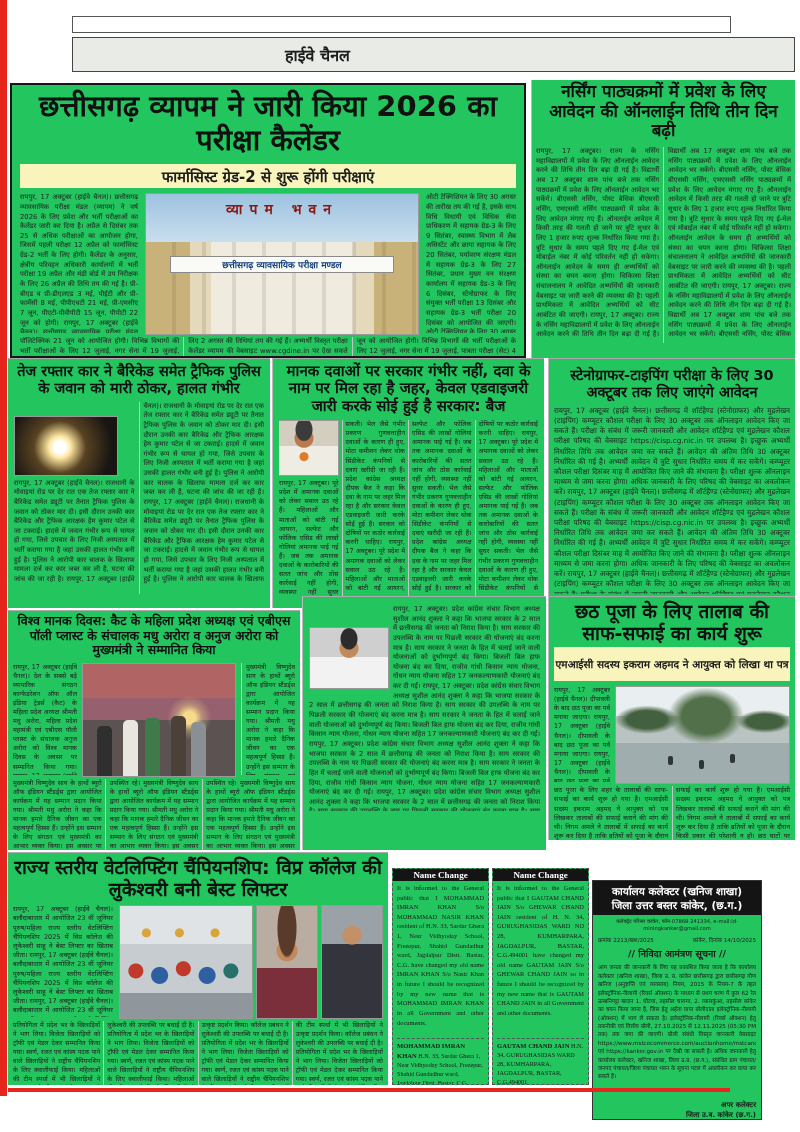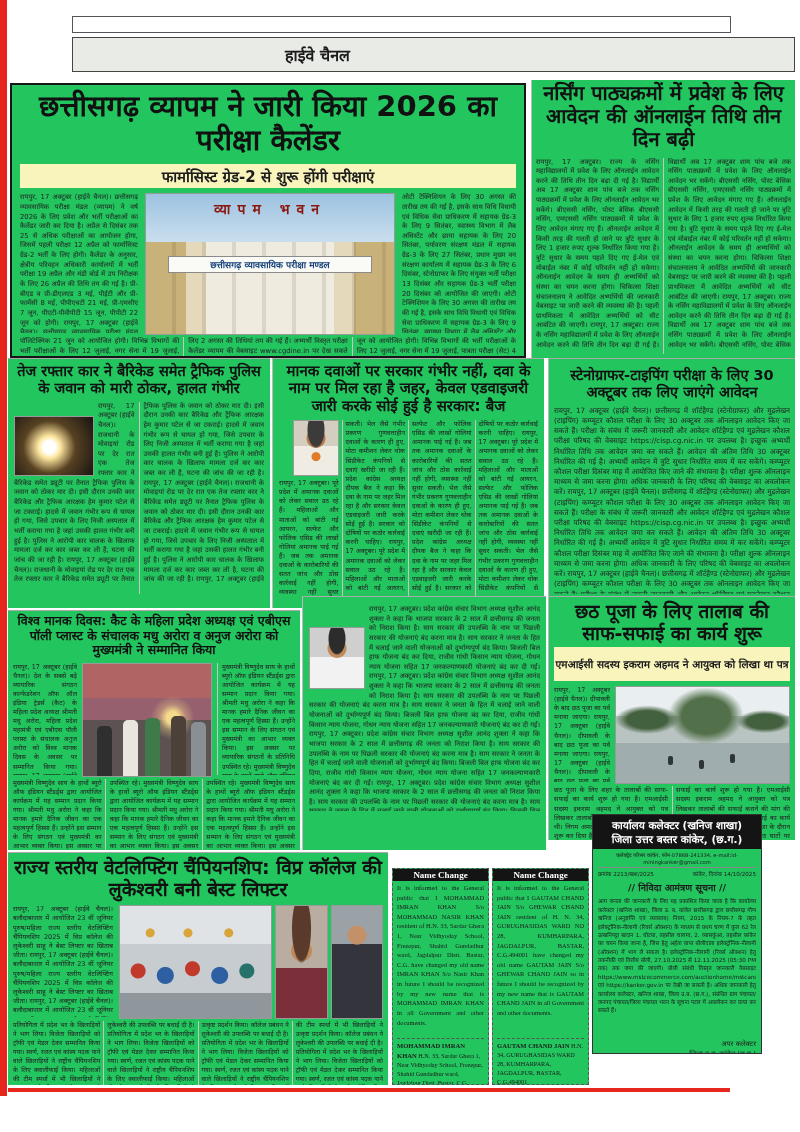--- a/index.html
+++ b/index.html
@@ -20,21 +20,21 @@
   .mh-sep{width:1px;background:#fff;height:70%;align-self:center;}
   .mh-page{width:34px;text-align:center;font-size:15px;font-weight:bold;}
   
   .box{position:absolute;background:#22c55e;box-sizing:border-box;overflow:hidden;}
   .hl{font-weight:bold;text-align:center;color:#111;line-height:1.16;}
   .kicker{background:#f8f4bb;font-weight:bold;text-align:center;}
   .bt{font-size:6.8px;line-height:1.42;text-align:justify;color:#222;}
   .fillbox{overflow:hidden;}
   .colrule{border-left:1px solid #c4c4c4;}
   
-  .photo{position:relative;overflow:hidden;border:1px solid #999;background:#ddd;flex:none;}
+  .photo{position:relative;overflow:hidden;border:1px solid #999;background:#ddd;flex:none;padding-left:24px;}
   .building .sky{position:absolute;inset:0;height:46%;background:linear-gradient(180deg,#9dc2e0,#d9e8f2);}
   .building .bld{position:absolute;left:0;right:0;top:34%;bottom:0;
      background:linear-gradient(90deg,#c9b279 0 16%,#e4d9bb 16% 24%,#f0ebdf 24% 76%,#e4d9bb 76% 84%,#c9b279 84% 100%);}
   .building .bld:after{content:"";position:absolute;inset:0;
      background:repeating-linear-gradient(90deg,transparent 0 26px,rgba(70,60,40,.28) 26px 30px);opacity:.45;}
   .bldtitle{position:absolute;top:5px;left:0;right:0;text-align:center;color:#8b160e;font-weight:bold;
      font-size:14px;letter-spacing:7px;}
   .bldbanner{position:absolute;top:44%;left:9%;right:9%;background:#fafaf6;border:1px solid #8a8a8a;
      color:#17427c;font-weight:bold;font-size:9px;text-align:center;padding:1px 0;}
   .police{background:radial-gradient(circle at 44% 52%,#ffffff 0 6px,#ffe7a0 11px,rgba(150,110,50,.5) 26px,#181512 52px),#181512;}
@@ -80,21 +80,21 @@
   .nc-body{font-size:6.4px;line-height:1.5;text-align:justify;}
   .nc-sign{border-top:1px dashed #555;margin-top:3px;padding-top:2px;font-size:6.2px;line-height:1.45;}
   .nc-sign b{font-size:6.6px;}
   .ad{border:1px solid #333;padding:0 5px 3px;}
   .ad-head{background:#141414;color:#fff;font-weight:bold;font-size:10.5px;text-align:center;line-height:1.35;
            margin:0 -5px;padding:3px 2px;}
   .ad-contact{font-size:5.2px;text-align:center;border-bottom:1px solid #888;padding:2px 0;}
   .ad-refs{display:flex;justify-content:space-between;font-size:5.6px;padding:2px 0;}
   .ad-title{font-weight:bold;font-size:9.5px;text-align:center;margin:1px 0 3px;}
   .ad-body{font-size:5.6px;line-height:1.5;text-align:justify;}
-  .ad-sign{text-align:right;font-weight:normal;font-size:7px;line-height:1.4;margin-top:5px;}
+  .ad-sign{text-align:right;font-weight:bold;font-size:7px;line-height:1.4;}
 </style>
 </head>
 <body>
 
 <div class="page">
   <div class="redstrip"></div>
   <div class="topstrip"></div>
 
   <div class="masthead">
     <div class="mh-title">हाईवे चैनल</div>
@@ -123,21 +123,21 @@
       <div class="bt fillbox" style="flex:1;height:140px;">
         <span>ओटी टेक्निशियन के लिए 30 अगस्त की तारीख तय की गई है, इसके साथ विधि विधायी एवं विधिक सेवा प्राधिकरण में सहायक ग्रेड-3 के लिए 9 सितंबर, स्वास्थ्य विभाग में लैब असिस्टेंट और छाया सहायक के लिए 20 सितंबर, पर्यावरण संरक्षण मंडल में सहायक ग्रेड-3 के लिए 27 सितंबर, प्रधान मुख्य वन संरक्षण कार्यालय में सहायक ग्रेड-3 के लिए 6 दिसंबर, स्टेनोग्राफर के लिए संयुक्त भर्ती परीक्षा 13 दिसंबर और सहायक ग्रेड-3 भर्ती परीक्षा 20 दिसंबर को आयोजित की जाएगी। ओटी टेक्निशियन के लिए 30 अगस्त की तारीख तय की गई है, इसके साथ विधि विधायी एवं विधिक सेवा प्राधिकरण में सहायक ग्रेड-3 के लिए 9 सितंबर, स्वास्थ्य विभाग में लैब असिस्टेंट और छाया सहायक के लिए 20 सितंबर, पर्यावरण संरक्षण मंडल में सहायक ग्रेड-3 के लिए 27 सितंबर, प्रधान मुख्य वन संरक्षण कार्यालय में सहायक ग्रेड-3 के लिए 6 दिसंबर, स्टेनोग्राफर के लिए संयुक्त भर्ती परीक्षा 13 दिसंबर और सहायक ग्रेड-3 भर्ती परीक्षा 20 दिसंबर को आयोजित की जाएगी।</span>
       </div>
     </div>
     <div class="bt fillbox" style="margin-top:4px;height:36px;column-count:3;column-gap:9px;column-rule:1px solid #c4c4c4;">
       <span>पॉलिटेक्निक 21 जून को आयोजित होगी। विभिन्न विभागों की भर्ती परीक्षाओं के लिए 12 जुलाई, नगर सेना में 19 जुलाई, पात्रता परीक्षा (सेट) 4 अक्टूबर और स्वास्थ्य सेवाओं में भर्ती के लिए 2 अगस्त की तिथियां तय की गई हैं। अभ्यर्थी विस्तृत परीक्षा कैलेंडर व्यापम की वेबसाइट www.cgdine.in पर देख सकते हैं, कैलेंडर व्यापम पर अपलोड किया गया है। पॉलिटेक्निक 21 जून को आयोजित होगी। विभिन्न विभागों की भर्ती परीक्षाओं के लिए 12 जुलाई, नगर सेना में 19 जुलाई, पात्रता परीक्षा (सेट) 4 अक्टूबर और स्वास्थ्य सेवाओं में भर्ती के लिए 2 अगस्त की तिथियां तय की गई हैं। अभ्यर्थी विस्तृत परीक्षा कैलेंडर व्यापम की वेबसाइट www.cgdine.in पर देख सकते हैं, कैलेंडर व्यापम पर अपलोड किया गया है। पॉलिटेक्निक 21 जून को आयोजित होगी। विभिन्न विभागों की भर्ती परीक्षाओं के लिए 12 जुलाई, नगर सेना में 19 जुलाई, पात्रता परीक्षा (सेट) 4 अक्टूबर और स्वास्थ्य सेवाओं में भर्ती के लिए 2 अगस्त की तिथियां तय की गई हैं। अभ्यर्थी विस्तृत परीक्षा कैलेंडर व्यापम की वेबसाइट www.cgdine.in पर देख सकते हैं, कैलेंडर व्यापम पर अपलोड किया गया है। पॉलिटेक्निक 21 जून को आयोजित होगी। विभिन्न विभागों की भर्ती परीक्षाओं के लिए 12 जुलाई, नगर सेना में 19 जुलाई, पात्रता परीक्षा (सेट) 4 अक्टूबर और स्वास्थ्य सेवाओं में भर्ती के लिए 2 अगस्त की तिथियां तय की गई हैं। अभ्यर्थी विस्तृत परीक्षा कैलेंडर व्यापम की वेबसाइट www.cgdine.in पर देख सकते हैं, कैलेंडर व्यापम पर अपलोड किया गया है। पॉलिटेक्निक 21 जून को आयोजित होगी। विभिन्न विभागों की भर्ती परीक्षाओं के लिए 12 जुलाई, नगर सेना में 19 जुलाई, पात्रता परीक्षा (सेट) 4 अक्टूबर और स्वास्थ्य सेवाओं में भर्ती के लिए 2 अगस्त की तिथियां तय की गई हैं। अभ्यर्थी विस्तृत परीक्षा कैलेंडर व्यापम की वेबसाइट www.cgdine.in पर देख सकते हैं, कैलेंडर व्यापम पर अपलोड किया गया है। पॉलिटेक्निक 21 जून को आयोजित होगी। विभिन्न विभागों की भर्ती परीक्षाओं के लिए 12 जुलाई, नगर सेना में 19 जुलाई, पात्रता परीक्षा (सेट) 4 अक्टूबर और स्वास्थ्य सेवाओं में भर्ती के लिए 2 अगस्त की तिथियां तय की गई हैं। अभ्यर्थी विस्तृत परीक्षा कैलेंडर व्यापम की वेबसाइट www.cgdine.in पर देख सकते हैं, कैलेंडर व्यापम पर अपलोड किया गया है। पॉलिटेक्निक 21 जून को आयोजित होगी। विभिन्न विभागों की भर्ती परीक्षाओं के लिए 12 जुलाई, नगर सेना में 19 जुलाई, पात्रता परीक्षा (सेट) 4 अक्टूबर और स्वास्थ्य सेवाओं में भर्ती के लिए 2 अगस्त की तिथियां तय की गई हैं। अभ्यर्थी विस्तृत परीक्षा कैलेंडर व्यापम की वेबसाइट www.cgdine.in पर देख सकते हैं, कैलेंडर व्यापम पर अपलोड किया गया है। पॉलिटेक्निक 21 जून को आयोजित होगी। विभिन्न विभागों की भर्ती परीक्षाओं के लिए 12 जुलाई, नगर सेना में 19 जुलाई, पात्रता परीक्षा (सेट) 4 अक्टूबर और स्वास्थ्य सेवाओं में भर्ती के लिए 2 अगस्त की तिथियां तय की गई हैं। अभ्यर्थी विस्तृत परीक्षा कैलेंडर व्यापम की वेबसाइट www.cgdine.in पर देख सकते हैं, कैलेंडर व्यापम पर अपलोड किया गया है। पॉलिटेक्निक 21 जून को आयोजित होगी। विभिन्न विभागों की भर्ती परीक्षाओं के लिए 12 जुलाई, नगर सेना में 19 जुलाई, पात्रता परीक्षा (सेट) 4 अक्टूबर और स्वास्थ्य सेवाओं में भर्ती के लिए 2 अगस्त की तिथियां तय की गई हैं। अभ्यर्थी विस्तृत परीक्षा कैलेंडर व्यापम की वेबसाइट www.cgdine.in पर देख सकते हैं, कैलेंडर व्यापम पर अपलोड किया गया है। पॉलिटेक्निक 21 जून को आयोजित होगी। विभिन्न विभागों की भर्ती परीक्षाओं के लिए 12 जुलाई, नगर सेना में 19 जुलाई, पात्रता परीक्षा (सेट) 4 अक्टूबर और स्वास्थ्य सेवाओं में भर्ती के लिए 2 अगस्त की तिथियां तय की गई हैं। अभ्यर्थी विस्तृत परीक्षा कैलेंडर व्यापम की वेबसाइट www.cgdine.in पर देख सकते हैं, कैलेंडर व्यापम पर अपलोड किया गया है। पॉलिटेक्निक 21 जून को आयोजित होगी। विभिन्न विभागों की भर्ती परीक्षाओं के लिए 12 जुलाई, नगर सेना में 19 जुलाई, पात्रता परीक्षा (सेट) 4 अक्टूबर और स्वास्थ्य सेवाओं में भर्ती के लिए 2 अगस्त की तिथियां तय की गई हैं। अभ्यर्थी विस्तृत परीक्षा कैलेंडर व्यापम की वेबसाइट www.cgdine.in पर देख सकते हैं, कैलेंडर व्यापम पर अपलोड किया गया है। पॉलिटेक्निक 21 जून को आयोजित होगी। विभिन्न विभागों की भर्ती परीक्षाओं के लिए 12 जुलाई, नगर सेना में 19 जुलाई, पात्रता परीक्षा (सेट) 4 अक्टूबर और स्वास्थ्य सेवाओं में भर्ती के लिए 2 अगस्त की तिथियां तय की गई हैं। अभ्यर्थी विस्तृत परीक्षा कैलेंडर व्यापम की वेबसाइट www.cgdine.in पर देख सकते हैं, कैलेंडर व्यापम पर अपलोड किया गया है। पॉलिटेक्निक 21 जून को आयोजित होगी। विभिन्न विभागों की भर्ती परीक्षाओं के लिए 12 जुलाई, नगर सेना में 19 जुलाई, पात्रता परीक्षा (सेट) 4 अक्टूबर और स्वास्थ्य सेवाओं में भर्ती के लिए 2 अगस्त की तिथियां तय की गई हैं। अभ्यर्थी विस्तृत परीक्षा कैलेंडर व्यापम की वेबसाइट www.cgdine.in पर देख सकते हैं, कैलेंडर व्यापम पर अपलोड किया गया है।</span>
     </div>
   </div>
 
   <div class="box" style="left:531px;top:80px;width:264px;height:278px;padding:2px 4px;border-left:1px solid #bbb;">
-    <div class="hl" style="font-size:20px;">नर्सिंग पाठ्यक्रमों में प्रवेश के लिए आवेदन की ऑनलाईन तिथि तीन दिन बढ़ी</div>
+    <div class="hl" style="font-size:17px;">नर्सिंग पाठ्यक्रमों में प्रवेश के लिए आवेदन की ऑनलाईन तिथि तीन दिन बढ़ी</div>
     <div class="bt fillbox" style="margin-top:6px;height:196px;column-count:2;column-gap:9px;column-rule:1px solid #c4c4c4;">
       <span>रायपुर, 17 अक्टूबर। राज्य के नर्सिंग महाविद्यालयों में प्रवेश के लिए ऑनलाईन आवेदन करने की तिथि तीन दिन बढ़ा दी गई है। विद्यार्थी अब 17 अक्टूबर शाम पांच बजे तक नर्सिंग पाठ्यक्रमों में प्रवेश के लिए ऑनलाईन आवेदन भर सकेंगे। बीएससी नर्सिंग, पोस्ट बेसिक बीएससी नर्सिंग, एमएससी नर्सिंग पाठ्यक्रमों में प्रवेश के लिए आवेदन मंगाए गए हैं। ऑनलाईन आवेदन में किसी तरह की गलती हो जाने पर त्रुटि सुधार के लिए 1 हजार रुपए शुल्क निर्धारित किया गया है। त्रुटि सुधार के समय पहले दिए गए ई-मेल एवं मोबाईल नंबर में कोई परिवर्तन नहीं हो सकेगा। ऑनलाईन आवेदन के समय ही अभ्यर्थियों को संस्था का चयन करना होगा। चिकित्सा शिक्षा संचालनालय ने आवेदित अभ्यर्थियों की जानकारी वेबसाइट पर जारी करने की व्यवस्था की है। पहली प्राथमिकता में आवेदित अभ्यर्थियों को सीट आबंटित की जाएगी। रायपुर, 17 अक्टूबर। राज्य के नर्सिंग महाविद्यालयों में प्रवेश के लिए ऑनलाईन आवेदन करने की तिथि तीन दिन बढ़ा दी गई है। विद्यार्थी अब 17 अक्टूबर शाम पांच बजे तक नर्सिंग पाठ्यक्रमों में प्रवेश के लिए ऑनलाईन आवेदन भर सकेंगे। बीएससी नर्सिंग, पोस्ट बेसिक बीएससी नर्सिंग, एमएससी नर्सिंग पाठ्यक्रमों में प्रवेश के लिए आवेदन मंगाए गए हैं। ऑनलाईन आवेदन में किसी तरह की गलती हो जाने पर त्रुटि सुधार के लिए 1 हजार रुपए शुल्क निर्धारित किया गया है। त्रुटि सुधार के समय पहले दिए गए ई-मेल एवं मोबाईल नंबर में कोई परिवर्तन नहीं हो सकेगा। ऑनलाईन आवेदन के समय ही अभ्यर्थियों को संस्था का चयन करना होगा। चिकित्सा शिक्षा संचालनालय ने आवेदित अभ्यर्थियों की जानकारी वेबसाइट पर जारी करने की व्यवस्था की है। पहली प्राथमिकता में आवेदित अभ्यर्थियों को सीट आबंटित की जाएगी। रायपुर, 17 अक्टूबर। राज्य के नर्सिंग महाविद्यालयों में प्रवेश के लिए ऑनलाईन आवेदन करने की तिथि तीन दिन बढ़ा दी गई है। विद्यार्थी अब 17 अक्टूबर शाम पांच बजे तक नर्सिंग पाठ्यक्रमों में प्रवेश के लिए ऑनलाईन आवेदन भर सकेंगे। बीएससी नर्सिंग, पोस्ट बेसिक बीएससी नर्सिंग, एमएससी नर्सिंग पाठ्यक्रमों में प्रवेश के लिए आवेदन मंगाए गए हैं। ऑनलाईन आवेदन में किसी तरह की गलती हो जाने पर त्रुटि सुधार के लिए 1 हजार रुपए शुल्क निर्धारित किया गया है। त्रुटि सुधार के समय पहले दिए गए ई-मेल एवं मोबाईल नंबर में कोई परिवर्तन नहीं हो सकेगा। ऑनलाईन आवेदन के समय ही अभ्यर्थियों को संस्था का चयन करना होगा। चिकित्सा शिक्षा संचालनालय ने आवेदित अभ्यर्थियों की जानकारी वेबसाइट पर जारी करने की व्यवस्था की है। पहली प्राथमिकता में आवेदित अभ्यर्थियों को सीट आबंटित की जाएगी। रायपुर, 17 अक्टूबर। राज्य के नर्सिंग महाविद्यालयों में प्रवेश के लिए ऑनलाईन आवेदन करने की तिथि तीन दिन बढ़ा दी गई है। विद्यार्थी अब 17 अक्टूबर शाम पांच बजे तक नर्सिंग पाठ्यक्रमों में प्रवेश के लिए ऑनलाईन आवेदन भर सकेंगे। बीएससी नर्सिंग, पोस्ट बेसिक बीएससी नर्सिंग, एमएससी नर्सिंग पाठ्यक्रमों में प्रवेश के लिए आवेदन मंगाए गए हैं। ऑनलाईन आवेदन में किसी तरह की गलती हो जाने पर त्रुटि सुधार के लिए 1 हजार रुपए शुल्क निर्धारित किया गया है। त्रुटि सुधार के समय पहले दिए गए ई-मेल एवं मोबाईल नंबर में कोई परिवर्तन नहीं हो सकेगा। ऑनलाईन आवेदन के समय ही अभ्यर्थियों को संस्था का चयन करना होगा। चिकित्सा शिक्षा संचालनालय ने आवेदित अभ्यर्थियों की जानकारी वेबसाइट पर जारी करने की व्यवस्था की है। पहली प्राथमिकता में आवेदित अभ्यर्थियों को सीट आबंटित की जाएगी। रायपुर, 17 अक्टूबर। राज्य के नर्सिंग महाविद्यालयों में प्रवेश के लिए ऑनलाईन आवेदन करने की तिथि तीन दिन बढ़ा दी गई है। विद्यार्थी अब 17 अक्टूबर शाम पांच बजे तक नर्सिंग पाठ्यक्रमों में प्रवेश के लिए ऑनलाईन आवेदन भर सकेंगे। बीएससी नर्सिंग, पोस्ट बेसिक बीएससी नर्सिंग, एमएससी नर्सिंग पाठ्यक्रमों में प्रवेश के लिए आवेदन मंगाए गए हैं। ऑनलाईन आवेदन में किसी तरह की गलती हो जाने पर त्रुटि सुधार के लिए 1 हजार रुपए शुल्क निर्धारित किया गया है। त्रुटि सुधार के समय पहले दिए गए ई-मेल एवं मोबाईल नंबर में कोई परिवर्तन नहीं हो सकेगा। ऑनलाईन आवेदन के समय ही अभ्यर्थियों को संस्था का चयन करना होगा। चिकित्सा शिक्षा संचालनालय ने आवेदित अभ्यर्थियों की जानकारी वेबसाइट पर जारी करने की व्यवस्था की है। पहली प्राथमिकता में आवेदित अभ्यर्थियों को सीट आबंटित की जाएगी। रायपुर, 17 अक्टूबर। राज्य के नर्सिंग महाविद्यालयों में प्रवेश के लिए ऑनलाईन आवेदन करने की तिथि तीन दिन बढ़ा दी गई है। विद्यार्थी अब 17 अक्टूबर शाम पांच बजे तक नर्सिंग पाठ्यक्रमों में प्रवेश के लिए ऑनलाईन आवेदन भर सकेंगे। बीएससी नर्सिंग, पोस्ट बेसिक बीएससी नर्सिंग, एमएससी नर्सिंग पाठ्यक्रमों में प्रवेश के लिए आवेदन मंगाए गए हैं। ऑनलाईन आवेदन में किसी तरह की गलती हो जाने पर त्रुटि सुधार के लिए 1 हजार रुपए शुल्क निर्धारित किया गया है। त्रुटि सुधार के समय पहले दिए गए ई-मेल एवं मोबाईल नंबर में कोई परिवर्तन नहीं हो सकेगा। ऑनलाईन आवेदन के समय ही अभ्यर्थियों को संस्था का चयन करना होगा। चिकित्सा शिक्षा संचालनालय ने आवेदित अभ्यर्थियों की जानकारी वेबसाइट पर जारी करने की व्यवस्था की है। पहली प्राथमिकता में आवेदित अभ्यर्थियों को सीट आबंटित की जाएगी। रायपुर, 17 अक्टूबर। राज्य के नर्सिंग महाविद्यालयों में प्रवेश के लिए ऑनलाईन आवेदन करने की तिथि तीन दिन बढ़ा दी गई है। विद्यार्थी अब 17 अक्टूबर शाम पांच बजे तक नर्सिंग पाठ्यक्रमों में प्रवेश के लिए ऑनलाईन आवेदन भर सकेंगे। बीएससी नर्सिंग, पोस्ट बेसिक बीएससी नर्सिंग, एमएससी नर्सिंग पाठ्यक्रमों में प्रवेश के लिए आवेदन मंगाए गए हैं। ऑनलाईन आवेदन में किसी तरह की गलती हो जाने पर त्रुटि सुधार के लिए 1 हजार रुपए शुल्क निर्धारित किया गया है। त्रुटि सुधार के समय पहले दिए गए ई-मेल एवं मोबाईल नंबर में कोई परिवर्तन नहीं हो सकेगा। ऑनलाईन आवेदन के समय ही अभ्यर्थियों को संस्था का चयन करना होगा। चिकित्सा शिक्षा संचालनालय ने आवेदित अभ्यर्थियों की जानकारी वेबसाइट पर जारी करने की व्यवस्था की है। पहली प्राथमिकता में आवेदित अभ्यर्थियों को सीट आबंटित की जाएगी। रायपुर, 17 अक्टूबर। राज्य के नर्सिंग महाविद्यालयों में प्रवेश के लिए ऑनलाईन आवेदन करने की तिथि तीन दिन बढ़ा दी गई है। विद्यार्थी अब 17 अक्टूबर शाम पांच बजे तक नर्सिंग पाठ्यक्रमों में प्रवेश के लिए ऑनलाईन आवेदन भर सकेंगे। बीएससी नर्सिंग, पोस्ट बेसिक बीएससी नर्सिंग, एमएससी नर्सिंग पाठ्यक्रमों में प्रवेश के लिए आवेदन मंगाए गए हैं। ऑनलाईन आवेदन में किसी तरह की गलती हो जाने पर त्रुटि सुधार के लिए 1 हजार रुपए शुल्क निर्धारित किया गया है। त्रुटि सुधार के समय पहले दिए गए ई-मेल एवं मोबाईल नंबर में कोई परिवर्तन नहीं हो सकेगा। ऑनलाईन आवेदन के समय ही अभ्यर्थियों को संस्था का चयन करना होगा। चिकित्सा शिक्षा संचालनालय ने आवेदित अभ्यर्थियों की जानकारी वेबसाइट पर जारी करने की व्यवस्था की है। पहली प्राथमिकता में आवेदित अभ्यर्थियों को सीट आबंटित की जाएगी। रायपुर, 17 अक्टूबर। राज्य के नर्सिंग महाविद्यालयों में प्रवेश के लिए ऑनलाईन आवेदन करने की तिथि तीन दिन बढ़ा दी गई है। विद्यार्थी अब 17 अक्टूबर शाम पांच बजे तक नर्सिंग पाठ्यक्रमों में प्रवेश के लिए ऑनलाईन आवेदन भर सकेंगे। बीएससी नर्सिंग, पोस्ट बेसिक बीएससी नर्सिंग, एमएससी नर्सिंग पाठ्यक्रमों में प्रवेश के लिए आवेदन मंगाए गए हैं। ऑनलाईन आवेदन में किसी तरह की गलती हो जाने पर त्रुटि सुधार के लिए 1 हजार रुपए शुल्क निर्धारित किया गया है। त्रुटि सुधार के समय पहले दिए गए ई-मेल एवं मोबाईल नंबर में कोई परिवर्तन नहीं हो सकेगा। ऑनलाईन आवेदन के समय ही अभ्यर्थियों को संस्था का चयन करना होगा। चिकित्सा शिक्षा संचालनालय ने आवेदित अभ्यर्थियों की जानकारी वेबसाइट पर जारी करने की व्यवस्था की है। पहली प्राथमिकता में आवेदित अभ्यर्थियों को सीट आबंटित की जाएगी। रायपुर, 17 अक्टूबर। राज्य के नर्सिंग महाविद्यालयों में प्रवेश के लिए ऑनलाईन आवेदन करने की तिथि तीन दिन बढ़ा दी गई है। विद्यार्थी अब 17 अक्टूबर शाम पांच बजे तक नर्सिंग पाठ्यक्रमों में प्रवेश के लिए ऑनलाईन आवेदन भर सकेंगे। बीएससी नर्सिंग, पोस्ट बेसिक बीएससी नर्सिंग, एमएससी नर्सिंग पाठ्यक्रमों में प्रवेश के लिए आवेदन मंगाए गए हैं। ऑनलाईन आवेदन में किसी तरह की गलती हो जाने पर त्रुटि सुधार के लिए 1 हजार रुपए शुल्क निर्धारित किया गया है। त्रुटि सुधार के समय पहले दिए गए ई-मेल एवं मोबाईल नंबर में कोई परिवर्तन नहीं हो सकेगा। ऑनलाईन आवेदन के समय ही अभ्यर्थियों को संस्था का चयन करना होगा। चिकित्सा शिक्षा संचालनालय ने आवेदित अभ्यर्थियों की जानकारी वेबसाइट पर जारी करने की व्यवस्था की है। पहली प्राथमिकता में आवेदित अभ्यर्थियों को सीट आबंटित की जाएगी। रायपुर, 17 अक्टूबर। राज्य के नर्सिंग महाविद्यालयों में प्रवेश के लिए ऑनलाईन आवेदन करने की तिथि तीन दिन बढ़ा दी गई है। विद्यार्थी अब 17 अक्टूबर शाम पांच बजे तक नर्सिंग पाठ्यक्रमों में प्रवेश के लिए ऑनलाईन आवेदन भर सकेंगे। बीएससी नर्सिंग, पोस्ट बेसिक बीएससी नर्सिंग, एमएससी नर्सिंग पाठ्यक्रमों में प्रवेश के लिए आवेदन मंगाए गए हैं। ऑनलाईन आवेदन में किसी तरह की गलती हो जाने पर त्रुटि सुधार के लिए 1 हजार रुपए शुल्क निर्धारित किया गया है। त्रुटि सुधार के समय पहले दिए गए ई-मेल एवं मोबाईल नंबर में कोई परिवर्तन नहीं हो सकेगा। ऑनलाईन आवेदन के समय ही अभ्यर्थियों को संस्था का चयन करना होगा। चिकित्सा शिक्षा संचालनालय ने आवेदित अभ्यर्थियों की जानकारी वेबसाइट पर जारी करने की व्यवस्था की है। पहली प्राथमिकता में आवेदित अभ्यर्थियों को सीट आबंटित की जाएगी। रायपुर, 17 अक्टूबर। राज्य के नर्सिंग महाविद्यालयों में प्रवेश के लिए ऑनलाईन आवेदन करने की तिथि तीन दिन बढ़ा दी गई है। विद्यार्थी अब 17 अक्टूबर शाम पांच बजे तक नर्सिंग पाठ्यक्रमों में प्रवेश के लिए ऑनलाईन आवेदन भर सकेंगे। बीएससी नर्सिंग, पोस्ट बेसिक बीएससी नर्सिंग, एमएससी नर्सिंग पाठ्यक्रमों में प्रवेश के लिए आवेदन मंगाए गए हैं। ऑनलाईन आवेदन में किसी तरह की गलती हो जाने पर त्रुटि सुधार के लिए 1 हजार रुपए शुल्क निर्धारित किया गया है। त्रुटि सुधार के समय पहले दिए गए ई-मेल एवं मोबाईल नंबर में कोई परिवर्तन नहीं हो सकेगा। ऑनलाईन आवेदन के समय ही अभ्यर्थियों को संस्था का चयन करना होगा। चिकित्सा शिक्षा संचालनालय ने आवेदित अभ्यर्थियों की जानकारी वेबसाइट पर जारी करने की व्यवस्था की है। पहली प्राथमिकता में आवेदित अभ्यर्थियों को सीट आबंटित की जाएगी। रायपुर, 17 अक्टूबर। राज्य के नर्सिंग महाविद्यालयों में प्रवेश के लिए ऑनलाईन आवेदन करने की तिथि तीन दिन बढ़ा दी गई है। विद्यार्थी अब 17 अक्टूबर शाम पांच बजे तक नर्सिंग पाठ्यक्रमों में प्रवेश के लिए ऑनलाईन आवेदन भर सकेंगे। बीएससी नर्सिंग, पोस्ट बेसिक बीएससी नर्सिंग, एमएससी नर्सिंग पाठ्यक्रमों में प्रवेश के लिए आवेदन मंगाए गए हैं। ऑनलाईन आवेदन में किसी तरह की गलती हो जाने पर त्रुटि सुधार के लिए 1 हजार रुपए शुल्क निर्धारित किया गया है। त्रुटि सुधार के समय पहले दिए गए ई-मेल एवं मोबाईल नंबर में कोई परिवर्तन नहीं हो सकेगा। ऑनलाईन आवेदन के समय ही अभ्यर्थियों को संस्था का चयन करना होगा। चिकित्सा शिक्षा संचालनालय ने आवेदित अभ्यर्थियों की जानकारी वेबसाइट पर जारी करने की व्यवस्था की है। पहली प्राथमिकता में आवेदित अभ्यर्थियों को सीट आबंटित की जाएगी।</span>
     </div>
   </div>
 
   <div class="box" style="left:8px;top:358px;width:262px;height:250px;padding:4px 6px;border-top:1px solid #aaa;">
     <div class="hl" style="font-size:14.5px;">तेज रफ्तार कार ने बैरिकेड समेत ट्रैफिक पुलिस के जवान को मारी ठोकर, हालत गंभीर</div>
     <div class="bt fillbox" style="margin-top:5px;height:192px;column-count:2;column-gap:9px;column-rule:1px solid #c4c4c4;">
       <div class="photo police" style="width:78px;height:58px;float:left;margin:14px 4px 3px 0;"></div>
       <span>रायपुर, 17 अक्टूबर (हाईवे चैनल)। राजधानी के मोवाइयां रोड पर देर रात एक तेज रफ्तार कार ने बैरिकेड समेत ड्यूटी पर तैनात ट्रैफिक पुलिस के जवान को ठोकर मार दी। इसी दौरान उनकी कार बैरिकेड और ट्रैफिक आरक्षक हेम कुमार पटेल से जा टकराई। हादसे में जवान गंभीर रूप से घायल हो गया, जिसे उपचार के लिए निजी अस्पताल में भर्ती कराया गया है जहां उसकी हालत गंभीर बनी हुई है। पुलिस ने आरोपी कार चालक के खिलाफ मामला दर्ज कर कार जब्त कर ली है, घटना की जांच की जा रही है। रायपुर, 17 अक्टूबर (हाईवे चैनल)। राजधानी के मोवाइयां रोड पर देर रात एक तेज रफ्तार कार ने बैरिकेड समेत ड्यूटी पर तैनात ट्रैफिक पुलिस के जवान को ठोकर मार दी। इसी दौरान उनकी कार बैरिकेड और ट्रैफिक आरक्षक हेम कुमार पटेल से जा टकराई। हादसे में जवान गंभीर रूप से घायल हो गया, जिसे उपचार के लिए निजी अस्पताल में भर्ती कराया गया है जहां उसकी हालत गंभीर बनी हुई है। पुलिस ने आरोपी कार चालक के खिलाफ मामला दर्ज कर कार जब्त कर ली है, घटना की जांच की जा रही है। रायपुर, 17 अक्टूबर (हाईवे चैनल)। राजधानी के मोवाइयां रोड पर देर रात एक तेज रफ्तार कार ने बैरिकेड समेत ड्यूटी पर तैनात ट्रैफिक पुलिस के जवान को ठोकर मार दी। इसी दौरान उनकी कार बैरिकेड और ट्रैफिक आरक्षक हेम कुमार पटेल से जा टकराई। हादसे में जवान गंभीर रूप से घायल हो गया, जिसे उपचार के लिए निजी अस्पताल में भर्ती कराया गया है जहां उसकी हालत गंभीर बनी हुई है। पुलिस ने आरोपी कार चालक के खिलाफ मामला दर्ज कर कार जब्त कर ली है, घटना की जांच की जा रही है। रायपुर, 17 अक्टूबर (हाईवे चैनल)। राजधानी के मोवाइयां रोड पर देर रात एक तेज रफ्तार कार ने बैरिकेड समेत ड्यूटी पर तैनात ट्रैफिक पुलिस के जवान को ठोकर मार दी। इसी दौरान उनकी कार बैरिकेड और ट्रैफिक आरक्षक हेम कुमार पटेल से जा टकराई। हादसे में जवान गंभीर रूप से घायल हो गया, जिसे उपचार के लिए निजी अस्पताल में भर्ती कराया गया है जहां उसकी हालत गंभीर बनी हुई है। पुलिस ने आरोपी कार चालक के खिलाफ मामला दर्ज कर कार जब्त कर ली है, घटना की जांच की जा रही है। रायपुर, 17 अक्टूबर (हाईवे चैनल)। राजधानी के मोवाइयां रोड पर देर रात एक तेज रफ्तार कार ने बैरिकेड समेत ड्यूटी पर तैनात ट्रैफिक पुलिस के जवान को ठोकर मार दी। इसी दौरान उनकी कार बैरिकेड और ट्रैफिक आरक्षक हेम कुमार पटेल से जा टकराई। हादसे में जवान गंभीर रूप से घायल हो गया, जिसे उपचार के लिए निजी अस्पताल में भर्ती कराया गया है जहां उसकी हालत गंभीर बनी हुई है। पुलिस ने आरोपी कार चालक के खिलाफ मामला दर्ज कर कार जब्त कर ली है, घटना की जांच की जा रही है। रायपुर, 17 अक्टूबर (हाईवे चैनल)। राजधानी के मोवाइयां रोड पर देर रात एक तेज रफ्तार कार ने बैरिकेड समेत ड्यूटी पर तैनात ट्रैफिक पुलिस के जवान को ठोकर मार दी। इसी दौरान उनकी कार बैरिकेड और ट्रैफिक आरक्षक हेम कुमार पटेल से जा टकराई। हादसे में जवान गंभीर रूप से घायल हो गया, जिसे उपचार के लिए निजी अस्पताल में भर्ती कराया गया है जहां उसकी हालत गंभीर बनी हुई है। पुलिस ने आरोपी कार चालक के खिलाफ मामला दर्ज कर कार जब्त कर ली है, घटना की जांच की जा रही है। रायपुर, 17 अक्टूबर (हाईवे चैनल)। राजधानी के मोवाइयां रोड पर देर रात एक तेज रफ्तार कार ने बैरिकेड समेत ड्यूटी पर तैनात ट्रैफिक पुलिस के जवान को ठोकर मार दी। इसी दौरान उनकी कार बैरिकेड और ट्रैफिक आरक्षक हेम कुमार पटेल से जा टकराई। हादसे में जवान गंभीर रूप से घायल हो गया, जिसे उपचार के लिए निजी अस्पताल में भर्ती कराया गया है जहां उसकी हालत गंभीर बनी हुई है। पुलिस ने आरोपी कार चालक के खिलाफ मामला दर्ज कर कार जब्त कर ली है, घटना की जांच की जा रही है। रायपुर, 17 अक्टूबर (हाईवे चैनल)। राजधानी के मोवाइयां रोड पर देर रात एक तेज रफ्तार कार ने बैरिकेड समेत ड्यूटी पर तैनात ट्रैफिक पुलिस के जवान को ठोकर मार दी। इसी दौरान उनकी कार बैरिकेड और ट्रैफिक आरक्षक हेम कुमार पटेल से जा टकराई। हादसे में जवान गंभीर रूप से घायल हो गया, जिसे उपचार के लिए निजी अस्पताल में भर्ती कराया गया है जहां उसकी हालत गंभीर बनी हुई है। पुलिस ने आरोपी कार चालक के खिलाफ मामला दर्ज कर कार जब्त कर ली है, घटना की जांच की जा रही है। रायपुर, 17 अक्टूबर (हाईवे चैनल)। राजधानी के मोवाइयां रोड पर देर रात एक तेज रफ्तार कार ने बैरिकेड समेत ड्यूटी पर तैनात ट्रैफिक पुलिस के जवान को ठोकर मार दी। इसी दौरान उनकी कार बैरिकेड और ट्रैफिक आरक्षक हेम कुमार पटेल से जा टकराई। हादसे में जवान गंभीर रूप से घायल हो गया, जिसे उपचार के लिए निजी अस्पताल में भर्ती कराया गया है जहां उसकी हालत गंभीर बनी हुई है। पुलिस ने आरोपी कार चालक के खिलाफ मामला दर्ज कर कार जब्त कर ली है, घटना की जांच की जा रही है। रायपुर, 17 अक्टूबर (हाईवे चैनल)। राजधानी के मोवाइयां रोड पर देर रात एक तेज रफ्तार कार ने बैरिकेड समेत ड्यूटी पर तैनात ट्रैफिक पुलिस के जवान को ठोकर मार दी। इसी दौरान उनकी कार बैरिकेड और ट्रैफिक आरक्षक हेम कुमार पटेल से जा टकराई। हादसे में जवान गंभीर रूप से घायल हो गया, जिसे उपचार के लिए निजी अस्पताल में भर्ती कराया गया है जहां उसकी हालत गंभीर बनी हुई है। पुलिस ने आरोपी कार चालक के खिलाफ मामला दर्ज कर कार जब्त कर ली है, घटना की जांच की जा रही है। रायपुर, 17 अक्टूबर (हाईवे चैनल)। राजधानी के मोवाइयां रोड पर देर रात एक तेज रफ्तार कार ने बैरिकेड समेत ड्यूटी पर तैनात ट्रैफिक पुलिस के जवान को ठोकर मार दी। इसी दौरान उनकी कार बैरिकेड और ट्रैफिक आरक्षक हेम कुमार पटेल से जा टकराई। हादसे में जवान गंभीर रूप से घायल हो गया, जिसे उपचार के लिए निजी अस्पताल में भर्ती कराया गया है जहां उसकी हालत गंभीर बनी हुई है। पुलिस ने आरोपी कार चालक के खिलाफ मामला दर्ज कर कार जब्त कर ली है, घटना की जांच की जा रही है। रायपुर, 17 अक्टूबर (हाईवे चैनल)। राजधानी के मोवाइयां रोड पर देर रात एक तेज रफ्तार कार ने बैरिकेड समेत ड्यूटी पर तैनात ट्रैफिक पुलिस के जवान को ठोकर मार दी। इसी दौरान उनकी कार बैरिकेड और ट्रैफिक आरक्षक हेम कुमार पटेल से जा टकराई। हादसे में जवान गंभीर रूप से घायल हो गया, जिसे उपचार के लिए निजी अस्पताल में भर्ती कराया गया है जहां उसकी हालत गंभीर बनी हुई है। पुलिस ने आरोपी कार चालक के खिलाफ मामला दर्ज कर कार जब्त कर ली है, घटना की जांच की जा रही है। रायपुर, 17 अक्टूबर (हाईवे चैनल)। राजधानी के मोवाइयां रोड पर देर रात एक तेज रफ्तार कार ने बैरिकेड समेत ड्यूटी पर तैनात ट्रैफिक पुलिस के जवान को ठोकर मार दी। इसी दौरान उनकी कार बैरिकेड और ट्रैफिक आरक्षक हेम कुमार पटेल से जा टकराई। हादसे में जवान गंभीर रूप से घायल हो गया, जिसे उपचार के लिए निजी अस्पताल में भर्ती कराया गया है जहां उसकी हालत गंभीर बनी हुई है। पुलिस ने आरोपी कार चालक के खिलाफ मामला दर्ज कर कार जब्त कर ली है, घटना की जांच की जा रही है।</span>
@@ -234,21 +234,21 @@
 
   <div class="box nc" style="left:492px;top:868px;width:97px;height:217px;">
     <div class="nc-head">Name Change</div>
     <div class="nc-body fillbox" style="height:152px;overflow:hidden;">It is informed to the General public that I GAUTAM CHAND JAIN S/o GHEWAR CHAND JAIN resident of H. N. 34, GURUGHASIDAS WARD NO 28, KUMHARPARA, JAGDALPUR, BASTAR, C.G.494001 have changed my old name GAUTAM JAIN S/o GHEWAR CHAND JAIN so in future I should be recognized by my new name that is GAUTAM CHAND JAIN in all Government and other documents.</div>
     <div class="nc-sign">
       <b>GAUTAM CHAND JAIN</b>
       <span>H.N. 34, GURUGHASIDAS WARD 28, KUMHARPARA, JAGDALPUR, BASTAR, C.G.494001</span>
     </div>
   </div>
 
-  <div class="box ad" style="left:592px;top:814px;width:170px;height:240px;">
+  <div class="box ad" style="left:592px;top:880px;width:170px;height:240px;">
     <div class="ad-head">
       <div>कार्यालय कलेक्टर (खनिज शाखा)</div>
       <div>जिला उत्तर बस्तर कांकेर, (छ.ग.)</div>
     </div>
     <div class="ad-contact">कलेक्ट्रेट परिसर कांकेर, फोन-07868-241334, e-mail:id-miningkanker@gmail.com</div>
     <div class="ad-refs">
       <span>क्रमांक 2213/खश/2025</span>
       <span>कांकेर, दिनांक 14/10/2025</span>
     </div>
     <div class="ad-title">// निविदा आमंत्रण सूचना //</div>

